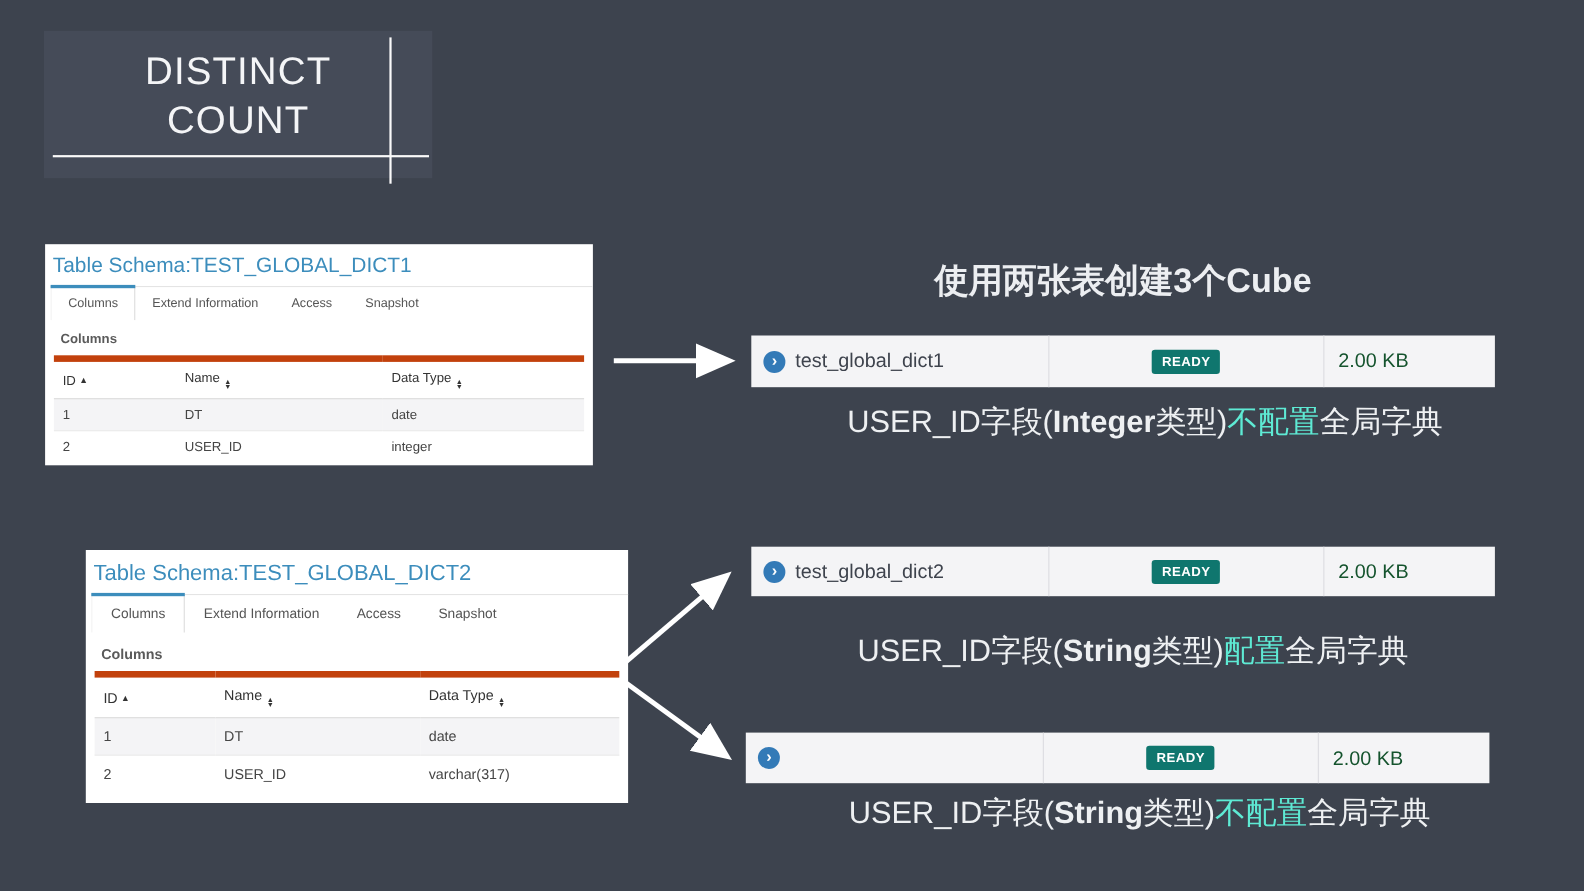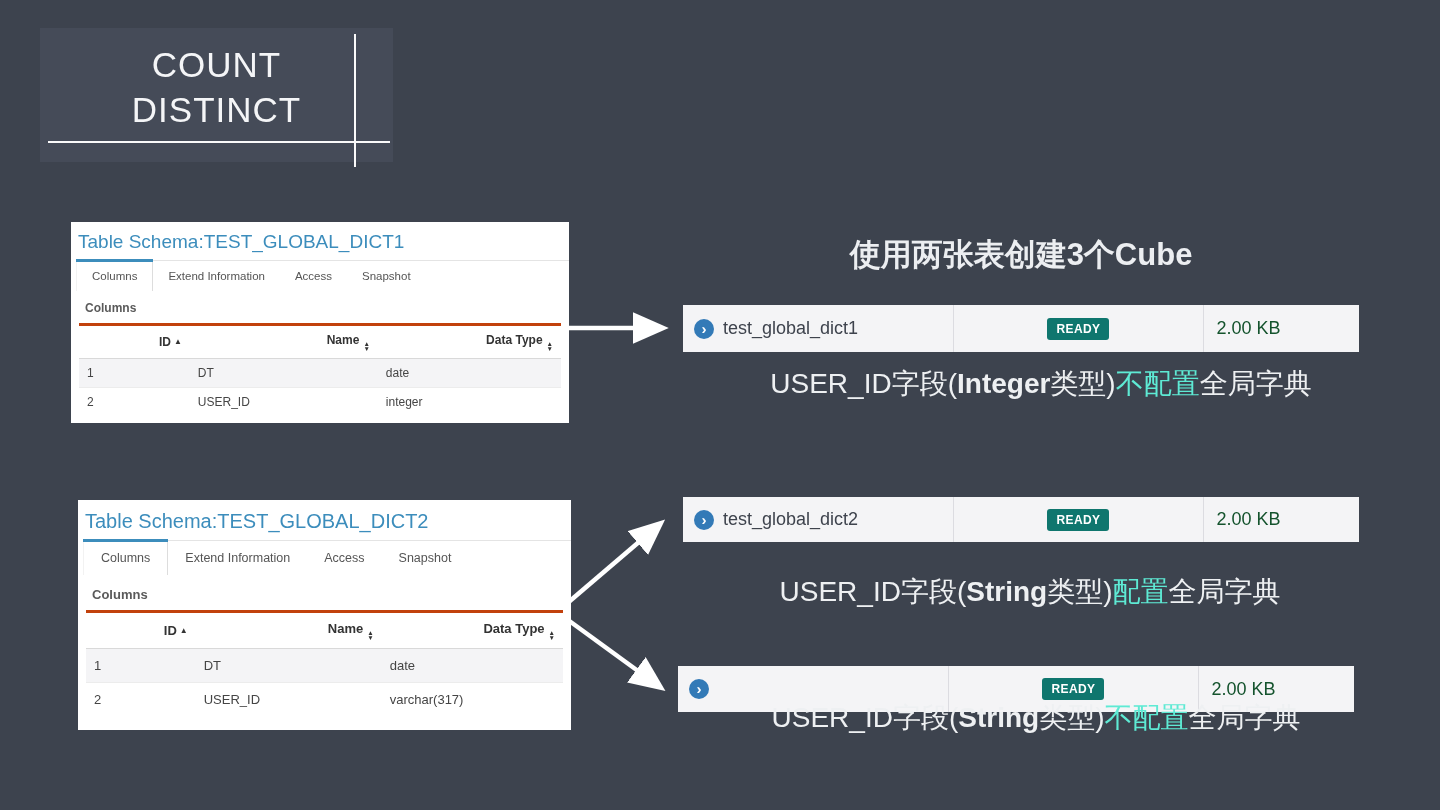--- a/index.html
+++ b/index.html
@@ -18,37 +18,37 @@
   .line-v{position:absolute;left:354px;top:34px;width:2px;height:133px;background:#fafafa;}
 
   
   .heading{
     position:absolute;left:700px;top:234px;width:642px;text-align:center;
     color:#eceef1;font-size:31px;font-weight:700;white-space:nowrap;
   }
 
   
   .panel{position:absolute;background:#ffffff;color:#333;box-sizing:border-box;}
-  #panel1{left:71px;top:222px;width:498px;height:201px;}
+  #panel1{left:41px;top:222px;width:498px;height:201px;}
   #panel2{left:78px;top:500px;width:493px;height:230px;}
   .panel-title{color:#3c8dbc;font-size:19px;padding:9px 8px 7px 7px;white-space:nowrap;}
   #panel2 .panel-title{font-size:20px;padding-top:10px;}
   .tabs{display:flex;align-items:stretch;margin-left:5px;border-top:1px solid #e4e4e4;
         font-size:11.5px;color:#555;}
   #panel2 .tabs{font-size:12.5px;}
   .tab{padding:9px 15px 9px;position:relative;cursor:pointer;white-space:nowrap;}
   #panel2 .tab{padding:10px 17px 10px;}
   .tab.active{border-right:1px solid #ddd;border-left:1px solid #f2f2f2;}
   .tab.active::before{content:"";position:absolute;left:-1px;right:-1px;top:-2px;height:3px;background:#3c8dbc;}
   .section-label{font-size:12px;color:#5a5a5a;font-weight:600;padding:10px 0 8px 14px;}
   #panel2 .section-label{font-size:13px;padding-top:12px;}
   table.tbl{width:482px;margin-left:8px;border-collapse:collapse;font-size:12px;}
   #panel2 table.tbl{width:477px;font-size:13px;}
-  .tbl th{text-align:right;font-weight:700;color:#333;padding:7px 8px;
-          border-top:3px solid #c2410c;border-bottom:1px solid #d9d9d9;white-space:nowrap;}
+  .tbl th{text-align:left;font-weight:400;color:#333;padding:7px 8px;
+          border-top:6px solid #c2410c;border-bottom:1px solid #d9d9d9;white-space:nowrap;}
   .tbl td{padding:7px 8px;color:#454545;}
   #panel2 .tbl th{padding:8px 8px;}
   #panel2 .tbl td{padding:9px 8px;}
   .tbl tr.striped td{background:#f4f4f6;}
   .tbl tr + tr td{border-top:1px solid #ececec;}
   .col-id{width:23%;} .col-name{width:39%;} .col-type{width:38%;}
   .sort-asc{font-size:8px;vertical-align:2px;margin-left:3px;color:#333;}
   .sort-both{display:inline-flex;flex-direction:column;vertical-align:-2px;margin-left:4px;}
   .sort-both span{font-size:6.5px;line-height:5px;color:#333;}
 
@@ -65,34 +65,34 @@
   .chev{flex:0 0 auto;width:20px;height:20px;border-radius:50%;background:#337ab7;color:#fff;
         display:flex;align-items:center;justify-content:center;font-size:15px;font-weight:700;
         line-height:1;padding-bottom:1px;box-sizing:border-box;}
   .badge{background:#0f766e;color:#fff;font-size:12px;font-weight:700;letter-spacing:.4px;
          padding:4px 9px;border-radius:3px;}
 
   
   .ann{position:absolute;font-size:28px;color:#eef0f2;white-space:nowrap;text-align:center;}
   #ann1{left:711px;top:365px;width:660px;}
   #ann2{left:700px;top:573px;width:660px;}
-  #ann3{left:706px;top:699px;width:660px;}
+  #ann3{left:706px;top:720px;width:660px;}
   .ann .b{font-weight:700;}
   .ann .hl{color:#5eead4;}
 
   
   svg.arrows{position:absolute;left:0;top:0;pointer-events:none;}
 </style>
 </head>
 <body>
 
 <div class="title-block"></div>
 <div class="title-text">
+  <div>DISTINCT</div>
   <div>COUNT</div>
-  <div>DISTINCT</div>
 </div>
 <div class="line-h"></div>
 <div class="line-v"></div>
 
 <div class="heading">使用两张表创建3个Cube</div>
 
 <svg class="arrows" width="1440" height="810">
   <defs>
     <marker id="ah" markerWidth="9" markerHeight="8" refX="6.5" refY="3.5" orient="auto">
       <path d="M0,0 L8,3.5 L0,7 Z" fill="#ffffff"></path>

